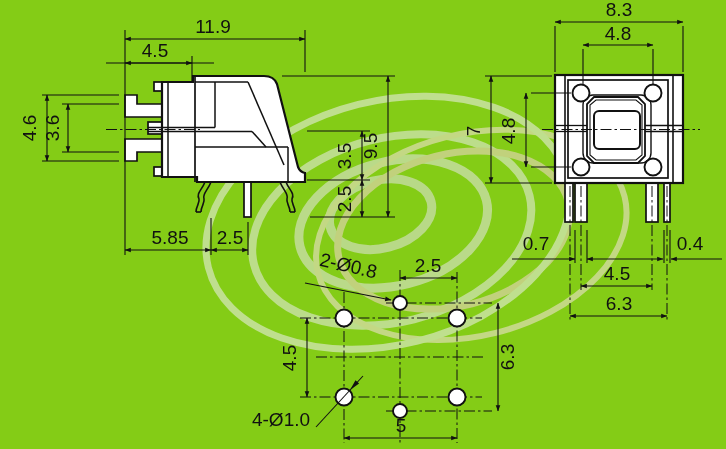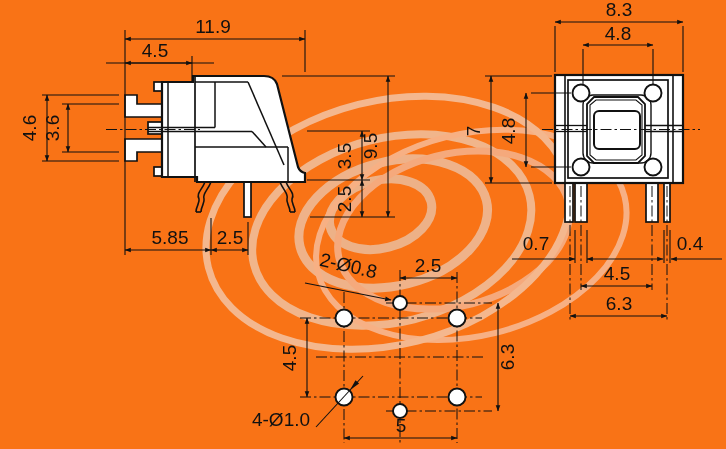--- a/index.html
+++ b/index.html
@@ -1,16 +1,16 @@
 <!DOCTYPE html>
 <html><head>
 <meta charset="utf-8">
 <style>
   html,body{margin:0;padding:0;background:#ffffff;}
-  .canvas{position:relative;width:726px;height:449px;background:#f97316;overflow:hidden;
+  .canvas{position:relative;width:726px;height:449px;background:#84cc16;overflow:hidden;
           font-family:"Liberation Sans", sans-serif;}
   svg{display:block;}
   text{font-family:"Liberation Sans", sans-serif;font-size:19px;fill:#111111;}
   .dimtxt{font-size:19px;}
   .part{stroke:#111111;fill:#ffffff;}
   .thick{stroke-width:2.2;}
   .med{stroke-width:1.7;}
   .dim{stroke:#111111;stroke-width:1.1;fill:none;}
   .cl{stroke:#111111;stroke-width:1;fill:none;stroke-dasharray:11 3 2.5 3;}
   .nofill{fill:none;}

